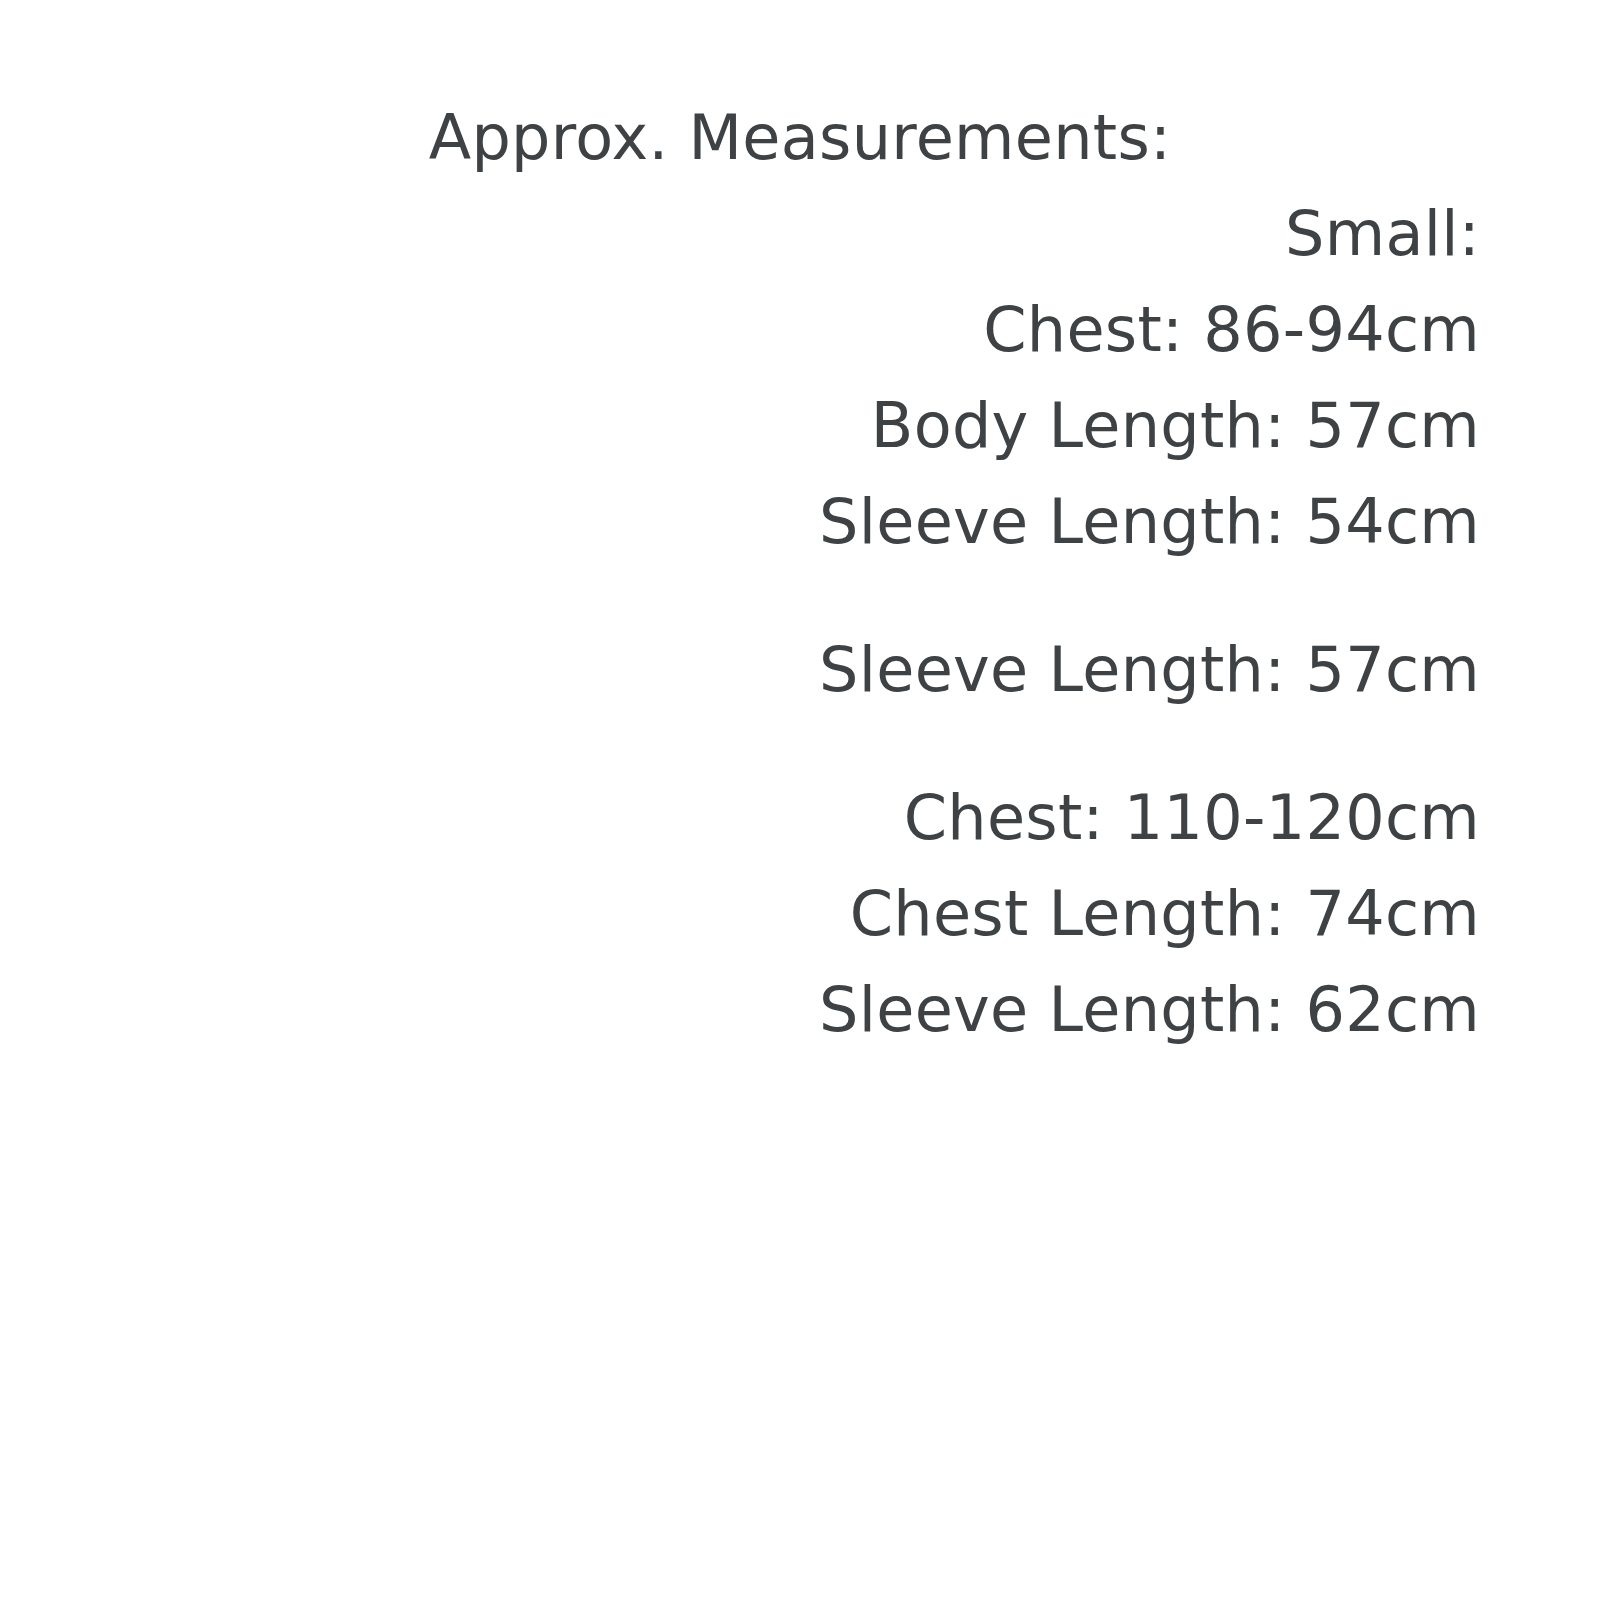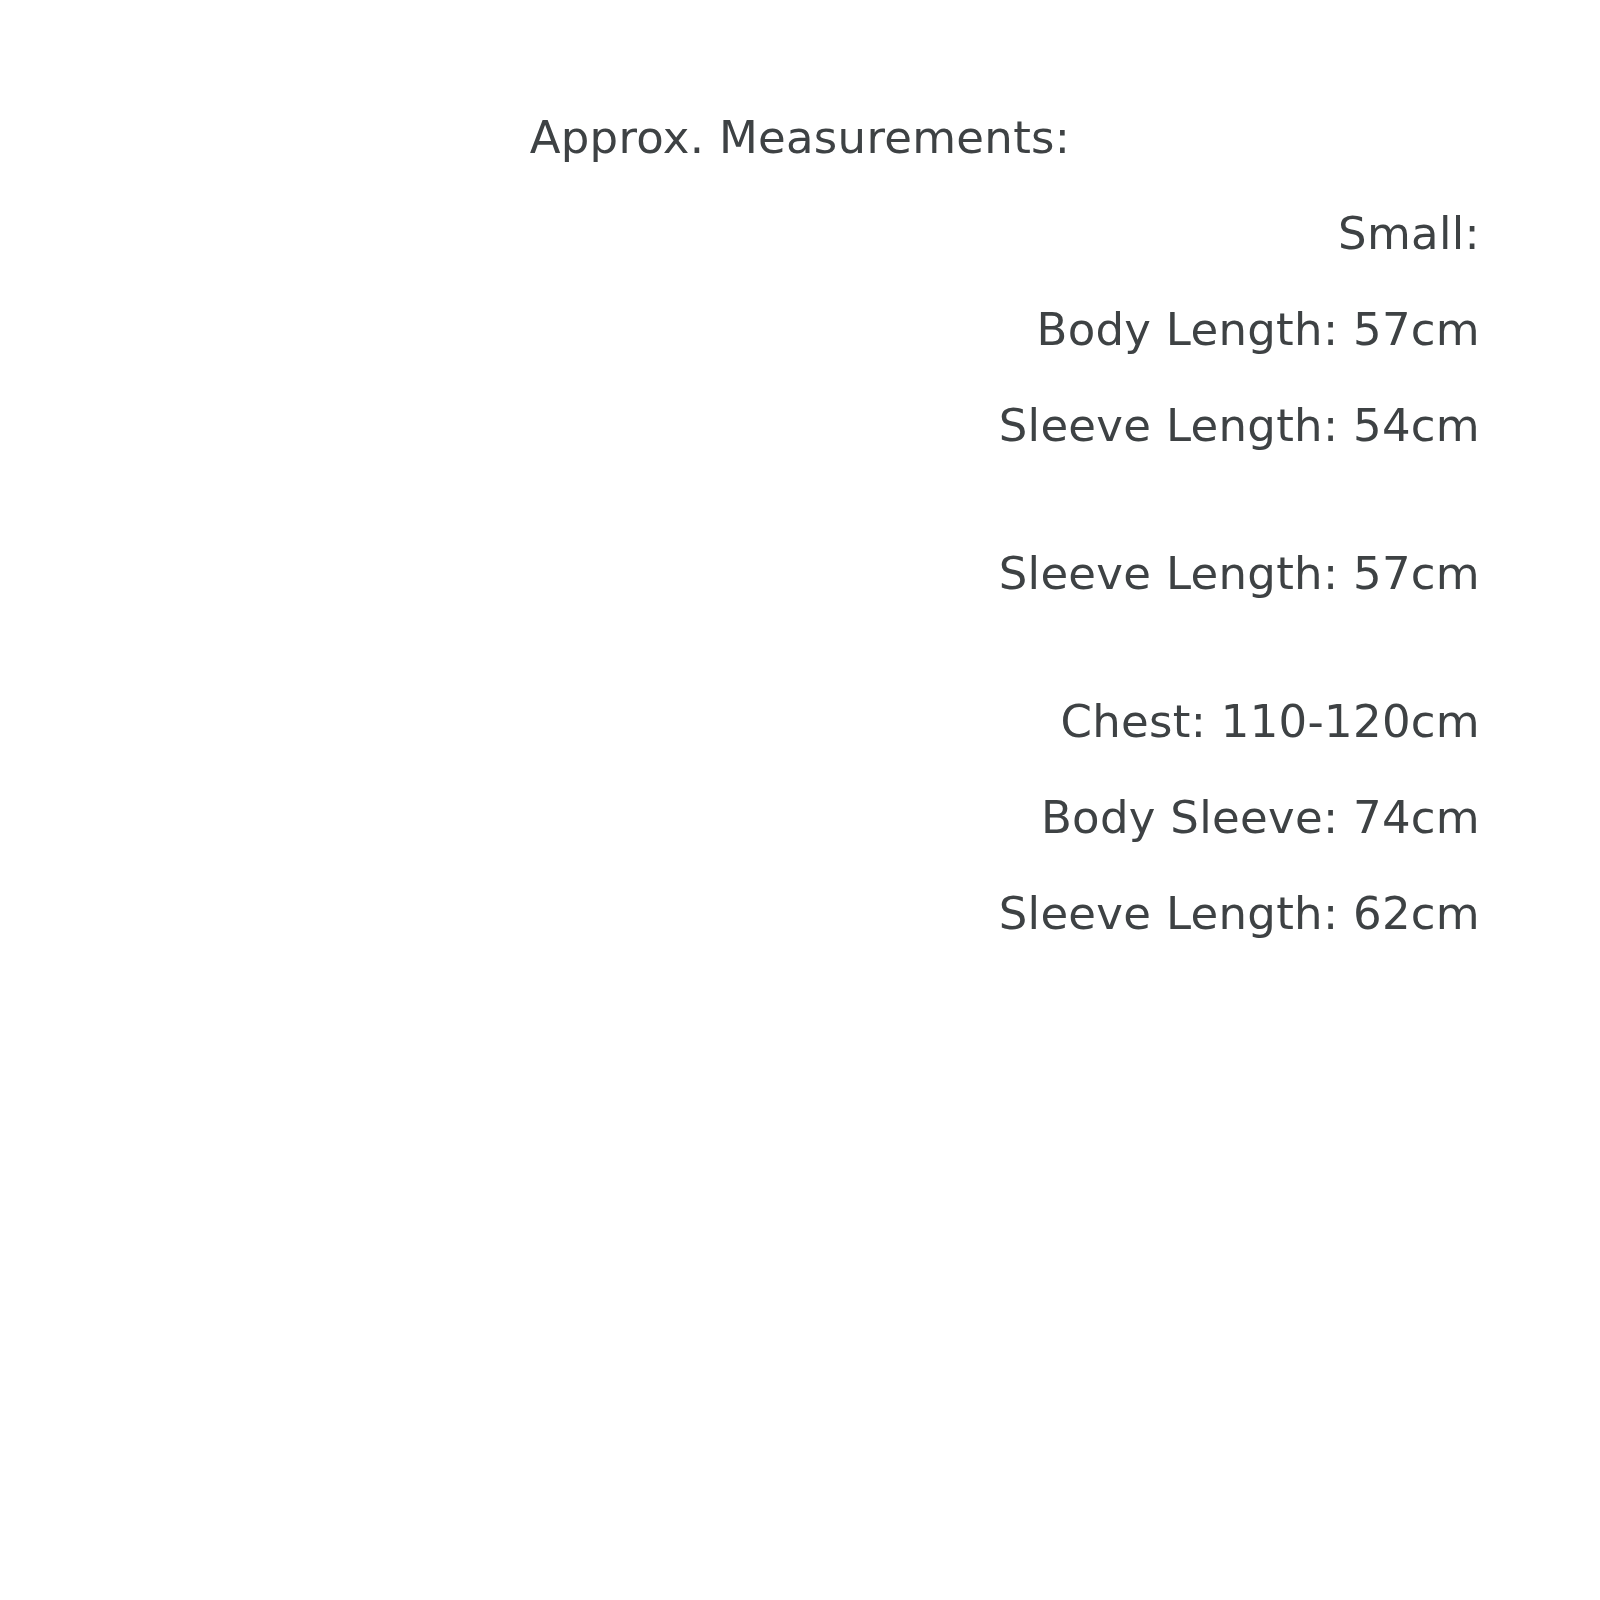--- a/index.html
+++ b/index.html
@@ -18,21 +18,21 @@
     width: 1600px;
     height: 1600px;
     box-sizing: border-box;
     padding: 90px 120px 0 120px;
     display: flex;
     flex-direction: column;
     align-items: center;
   }
   .line {
     text-align: center;
-    font-size: 45px;
+    font-size: 62px;
     line-height: 96px;
     font-weight: 400;
     letter-spacing: 0.3px;
     color: #3e4244;
     white-space: nowrap;
   }
   .heading {
     margin-bottom: 0;
   }
   .size-block {
@@ -47,31 +47,32 @@
 </style>
 </head>
 <body>
 
 <div class="sheet">
 
   <div class="line heading">Approx. Measurements:</div>
 
   <div class="size-block">
     <div class="line">Small:</div>
+    <div class="line">Chest: 86-94cm</div>
     <div class="line">Body Length: 57cm</div>
     <div class="line">Sleeve Length: 54cm</div>
   </div>
 
   <div class="gap"></div>
 
   <div class="size-block">
     <div class="line">Sleeve Length: 57cm</div>
   </div>
 
   <div class="gap"></div>
 
   <div class="size-block">
     <div class="line">Chest: 110-120cm</div>
-    <div class="line">Body Sleeve: 74cm</div>
+    <div class="line">Chest Length: 74cm</div>
     <div class="line">Sleeve Length: 62cm</div>
   </div>
 
 </div>
 
 </body></html>

